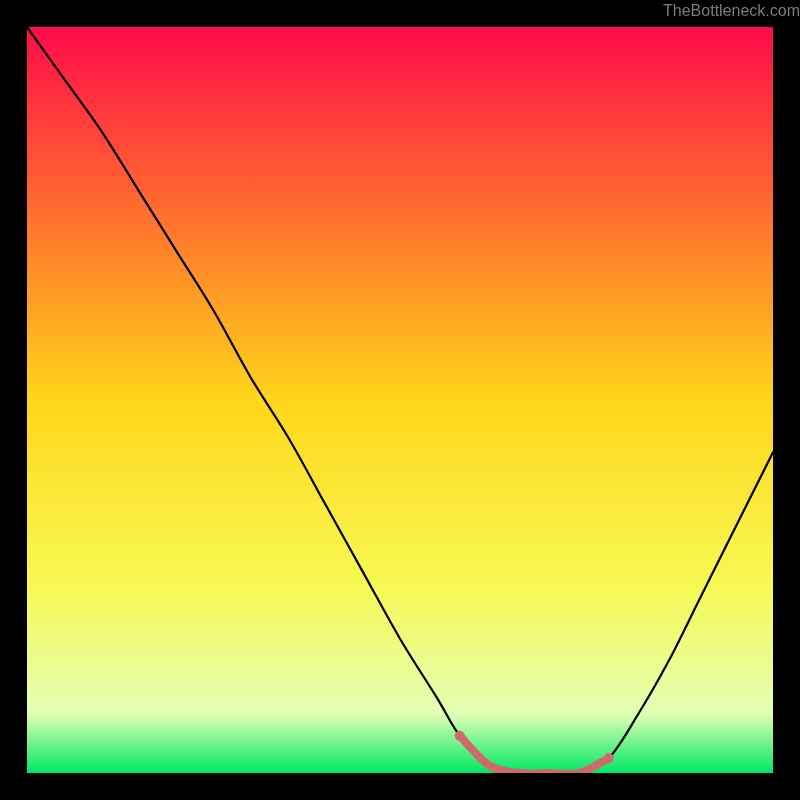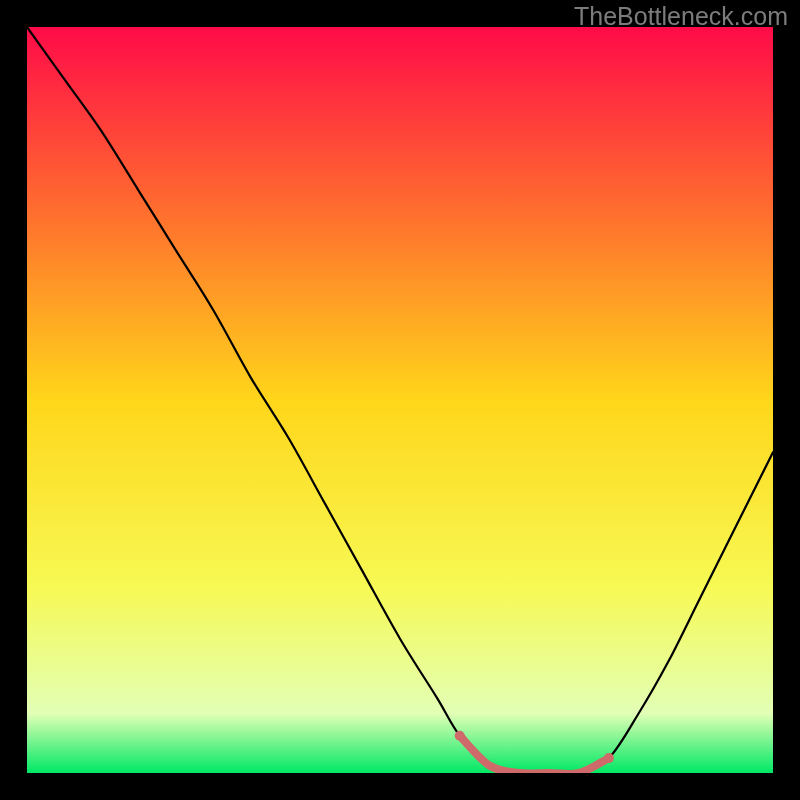--- a/index.html
+++ b/index.html
@@ -1,23 +1,23 @@
 <!DOCTYPE html>
 <html><head>
 <meta charset="utf-8">
 <style>
   * { margin: 0; padding: 0; box-sizing: border-box; }
   body { width: 800px; height: 800px; background: #000; position: relative; overflow: hidden; }
   .watermark {
     position: absolute;
     top: 2px;
-    right: 12px;
+    right: 0;
     color: #7c7c7c;
     font-family: Arial, sans-serif;
-    font-size: 25px;
+    font-size: 16px;
     font-weight: 500;
     z-index: 10;
   }
   .plot-area {
     position: absolute;
     left: 27px;
     top: 27px;
     width: 746px;
     height: 746px;
   }

